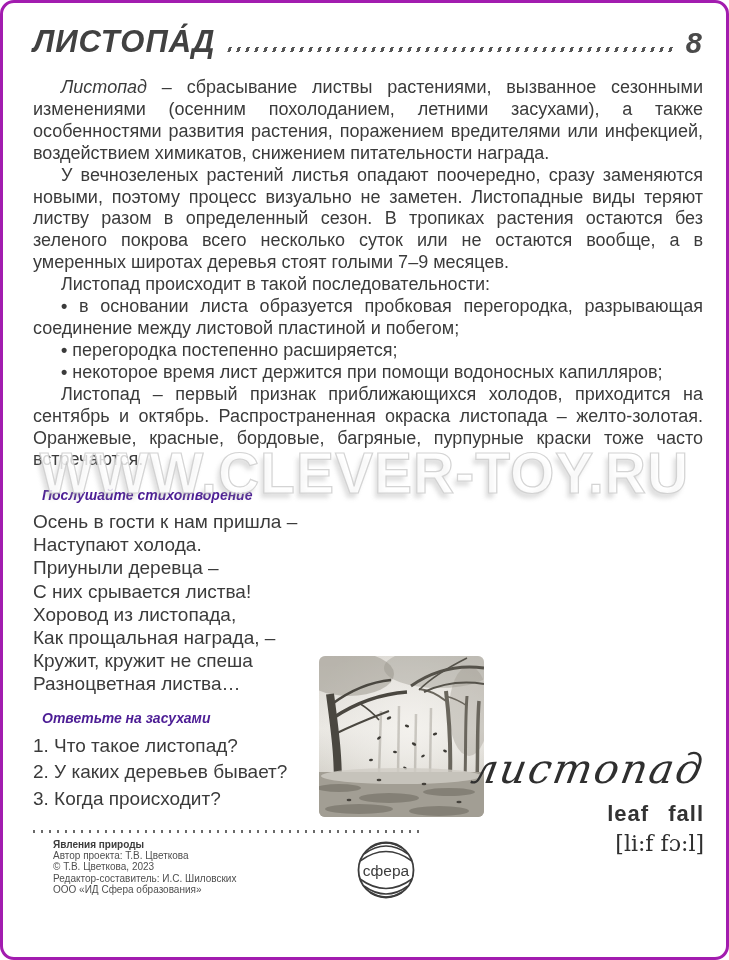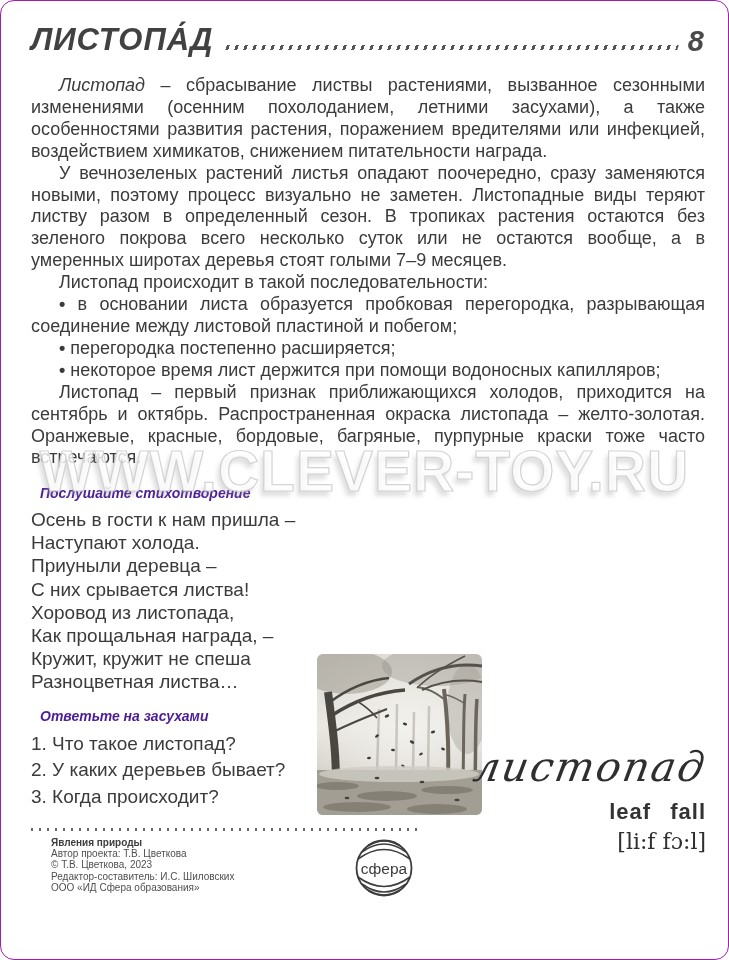--- a/index.html
+++ b/index.html
@@ -1,20 +1,20 @@
 <!DOCTYPE html>
 <html><head>
 <meta charset="utf-8">
 <style>
   html,body{margin:0;padding:0;background:#ffffff;}
   .page{
     position:relative;
     width:729px;height:960px;
     background:#ffffff;
-    border:1px solid #a21caf;
+    border:3px solid #a21caf;
     border-radius:14px;
     box-sizing:border-box;
     overflow:hidden;
     font-family:"Liberation Sans", sans-serif;
     color:#3a3a3a;
   }
   
   .header{position:absolute;left:30px;right:24px;top:22px;display:flex;align-items:flex-end;}
   .title{
     font-size:31px;font-weight:bold;font-style:italic;

